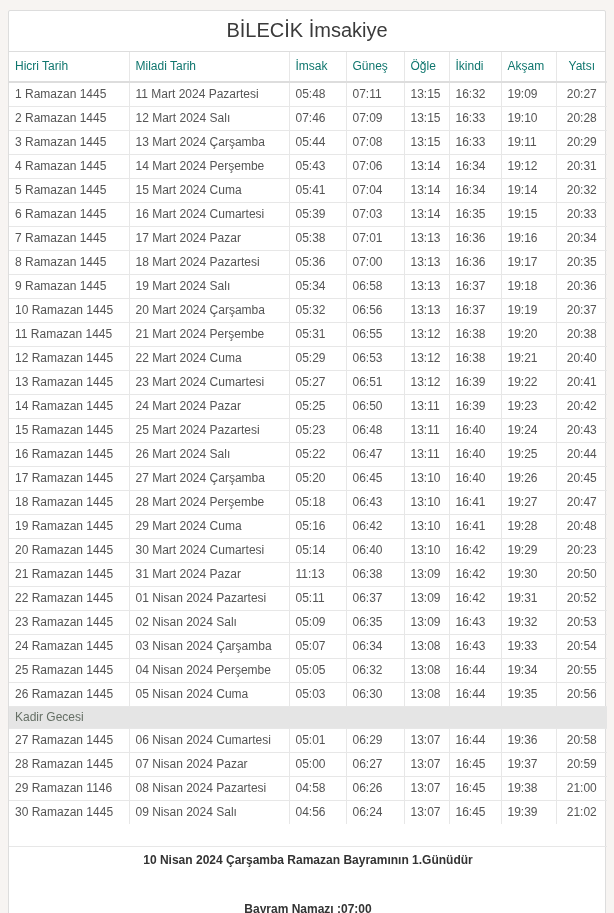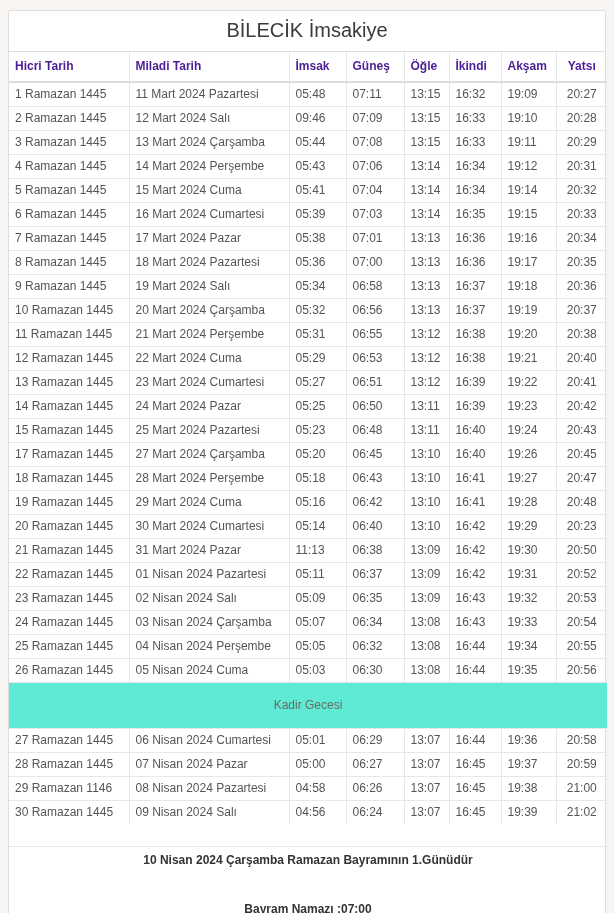--- a/index.html
+++ b/index.html
@@ -31,35 +31,35 @@
     font-size: 12px;
     line-height: 13px;
     text-align: left;
     vertical-align: middle;
     border: 1px solid #e7e7e7;
     border-top: none;
     overflow: hidden;
     white-space: nowrap;
   }
   th {
-    color: #4c1d95;
-    font-weight: bold;
+    color: #0f766e;
+    font-weight: normal;
     padding: 8px 6px;
     border-bottom-width: 2px;
     border-bottom-color: #dddddd;
   }
   td { color: #555555; padding: 5px 6px; }
   th:first-child, td:first-child { border-left: none; }
   th:last-child, td:last-child { border-right: none; text-align: center; }
   tr:last-child td { border-bottom: none; }
   td.kadir {
-    background: #5eead4;
+    background: #e5e5e5;
     color: #656f65;
-    text-align: center;
-    padding: 16px 6px;
+    text-align: left;
+    padding: 4px 6px;
   }
   td.spacer { height: 22px; padding: 0; }
   td.footer-cell {
     padding: 7px 6px 5px 6px;
   }
   .footer-line1 { font-weight: bold; color: #333333; margin-bottom: 12px; }
   .footer-line2 { font-weight: bold; color: #333333; margin-top: 36px; }
 </style>
 </head>
 <body>
@@ -97,21 +97,21 @@
           <td>05:48</td>
           <td>07:11</td>
           <td>13:15</td>
           <td>16:32</td>
           <td>19:09</td>
           <td>20:27</td>
         </tr>
         <tr>
           <td>2 Ramazan 1445</td>
           <td>12 Mart 2024 Salı</td>
-          <td>09:46</td>
+          <td>07:46</td>
           <td>07:09</td>
           <td>13:15</td>
           <td>16:33</td>
           <td>19:10</td>
           <td>20:28</td>
         </tr>
         <tr>
           <td>3 Ramazan 1445</td>
           <td>13 Mart 2024 Çarşamba</td>
           <td>05:44</td>
@@ -233,20 +233,30 @@
         </tr>
         <tr>
           <td>15 Ramazan 1445</td>
           <td>25 Mart 2024 Pazartesi</td>
           <td>05:23</td>
           <td>06:48</td>
           <td>13:11</td>
           <td>16:40</td>
           <td>19:24</td>
           <td>20:43</td>
+        </tr>
+        <tr>
+          <td>16 Ramazan 1445</td>
+          <td>26 Mart 2024 Salı</td>
+          <td>05:22</td>
+          <td>06:47</td>
+          <td>13:11</td>
+          <td>16:40</td>
+          <td>19:25</td>
+          <td>20:44</td>
         </tr>
         <tr>
           <td>17 Ramazan 1445</td>
           <td>27 Mart 2024 Çarşamba</td>
           <td>05:20</td>
           <td>06:45</td>
           <td>13:10</td>
           <td>16:40</td>
           <td>19:26</td>
           <td>20:45</td>

